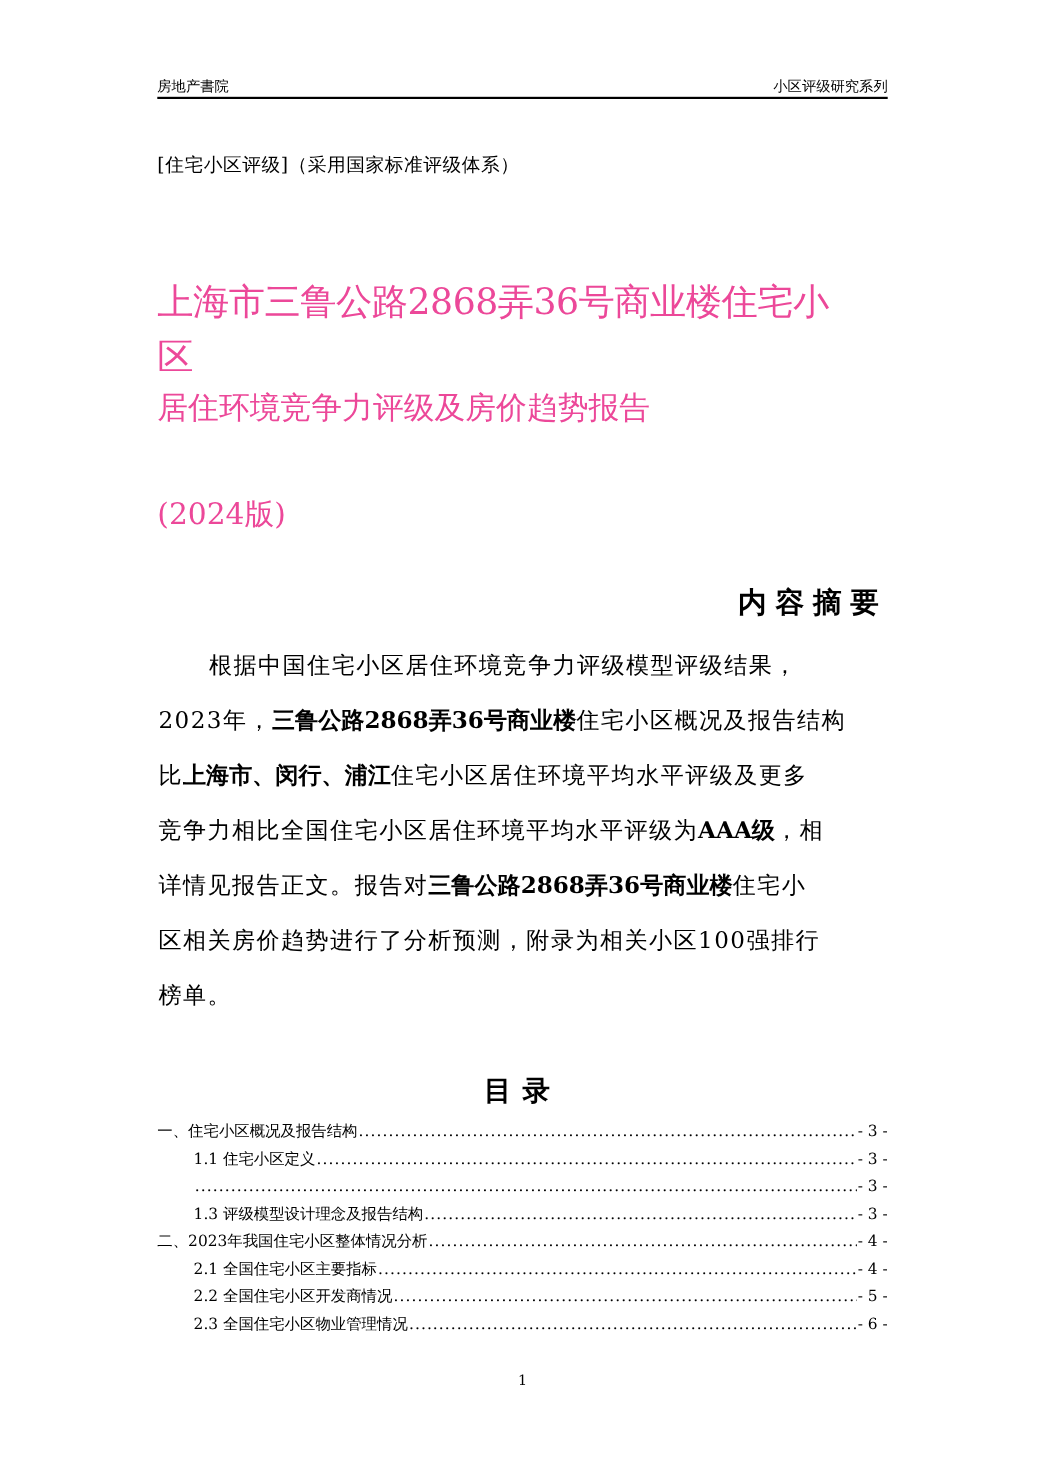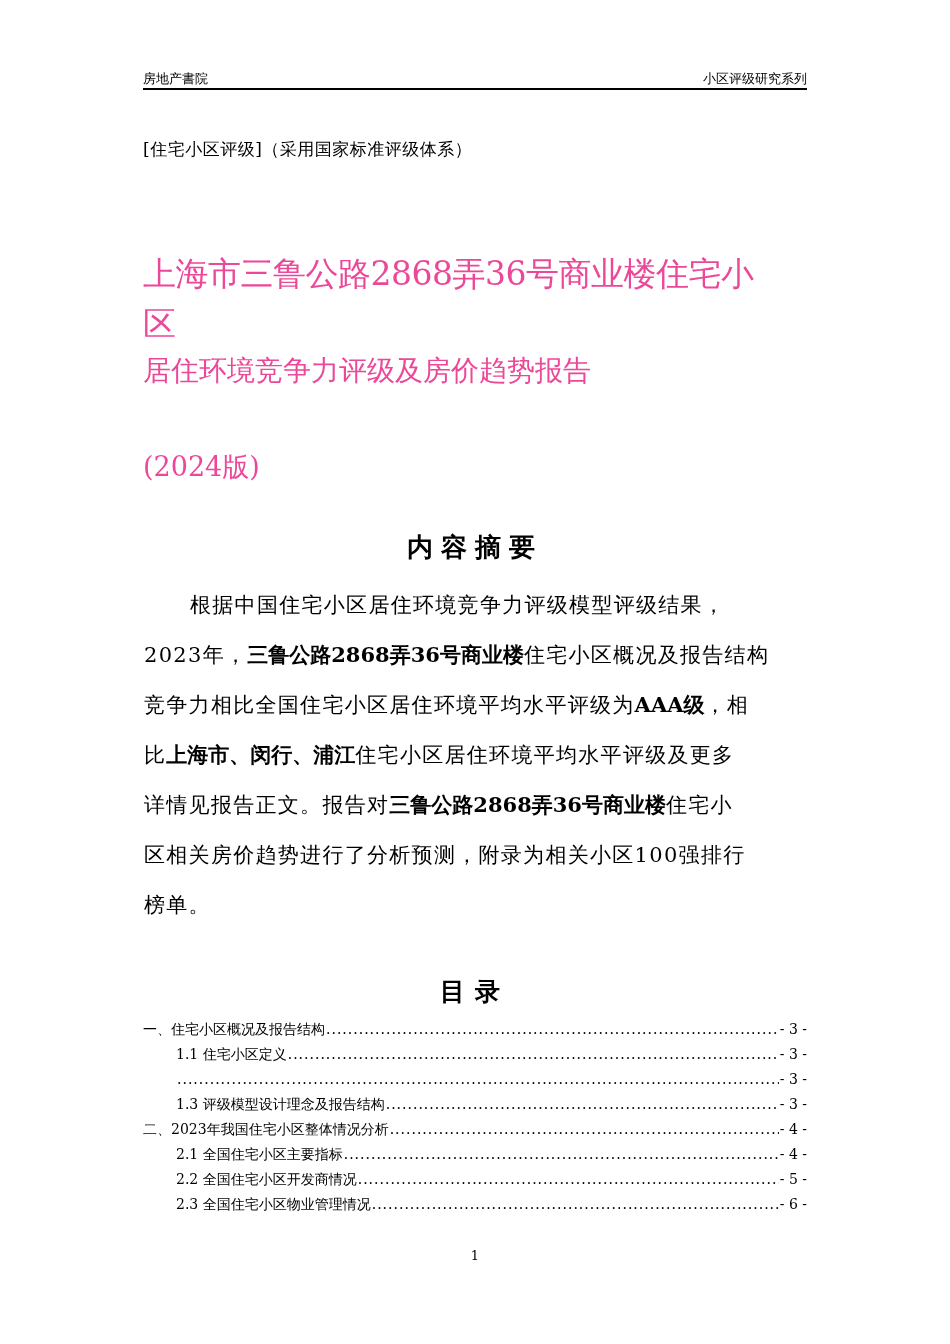--- a/index.html
+++ b/index.html
@@ -16,21 +16,21 @@
 
   .category { position: absolute; left: 143px; top: 138px; font-size: 17px; letter-spacing: 0.5px; }
 
   .title { position: absolute; left: 143px; width: 664px; color: #ec4899;
            font-family: "DejaVu Serif", "Liberation Serif", serif; }
   .title.l1 { top: 252px; font-size: 33px; letter-spacing: -0.5px; }
   .title.l2 { top: 302px; font-size: 33px; }
   .title.l3 { top: 352px; font-size: 28px; }
   .title.l4 { top: 428px; font-size: 27px; margin-top: 21px; }
 
-  .abstract-heading { position: absolute; left: 143px; width: 664px; top: 530px; text-align: center;
+  .abstract-heading { position: absolute; left: 143px; width: 664px; top: 530px; text-align: right;
                       font-family: "DejaVu Sans", "Liberation Sans", sans-serif; font-weight: bold;
                       font-size: 26px; letter-spacing: 8px; }
 
   .abstract { position: absolute; left: 144px; width: 664px; top: 580px;
               font-size: 21px; line-height: 50px; text-align: justify; letter-spacing: 1.3px; }
   .abstract .ln { display: block; height: 50px; white-space: nowrap; }
   .abstract .indent { padding-left: 46px; }
   .abstract b { font-weight: bold; letter-spacing: 0; }
 
   .toc-heading { position: absolute; left: 143px; width: 664px; top: 975px; text-align: center;
@@ -63,22 +63,22 @@
 
   <div class="title l1">上海市三鲁公路2868弄36号商业楼住宅小</div>
   <div class="title l2">区</div>
   <div class="title l3">居住环境竞争力评级及房价趋势报告</div>
   <div class="title l4">(2024版)</div>
 
   <div class="abstract-heading">内容摘要</div>
   <div class="abstract" id="abstract">
       <span class="ln indent"><span>根据中国住宅小区居住环境竞争力评级模型评级结果，</span></span>
       <span class="ln"><span>2023年，</span><b>三鲁公路2868弄36号商业楼</b><span>住宅小区概况及报告结构</span></span>
+      <span class="ln"><span>比</span><b>上海市、闵行、浦江</b><span>住宅小区居住环境平均水平评级及更多</span></span>
       <span class="ln"><span>竞争力相比全国住宅小区居住环境平均水平评级为</span><b>AAA级</b><span>，相</span></span>
-      <span class="ln"><span>比</span><b>上海市、闵行、浦江</b><span>住宅小区居住环境平均水平评级及更多</span></span>
       <span class="ln"><span>详情见报告正文。报告对</span><b>三鲁公路2868弄36号商业楼</b><span>住宅小</span></span>
       <span class="ln"><span>区相关房价趋势进行了分析预测，附录为相关小区100强排行</span></span>
       <span class="ln"><span>榜单。</span></span>
     </div>
 
   <div class="toc-heading">目录</div>
   <div class="toc" id="toc">
       <div class="toc-row">
         <span class="lbl">一、住宅小区概况及报告结构</span>
         <span class="dots"></span>

